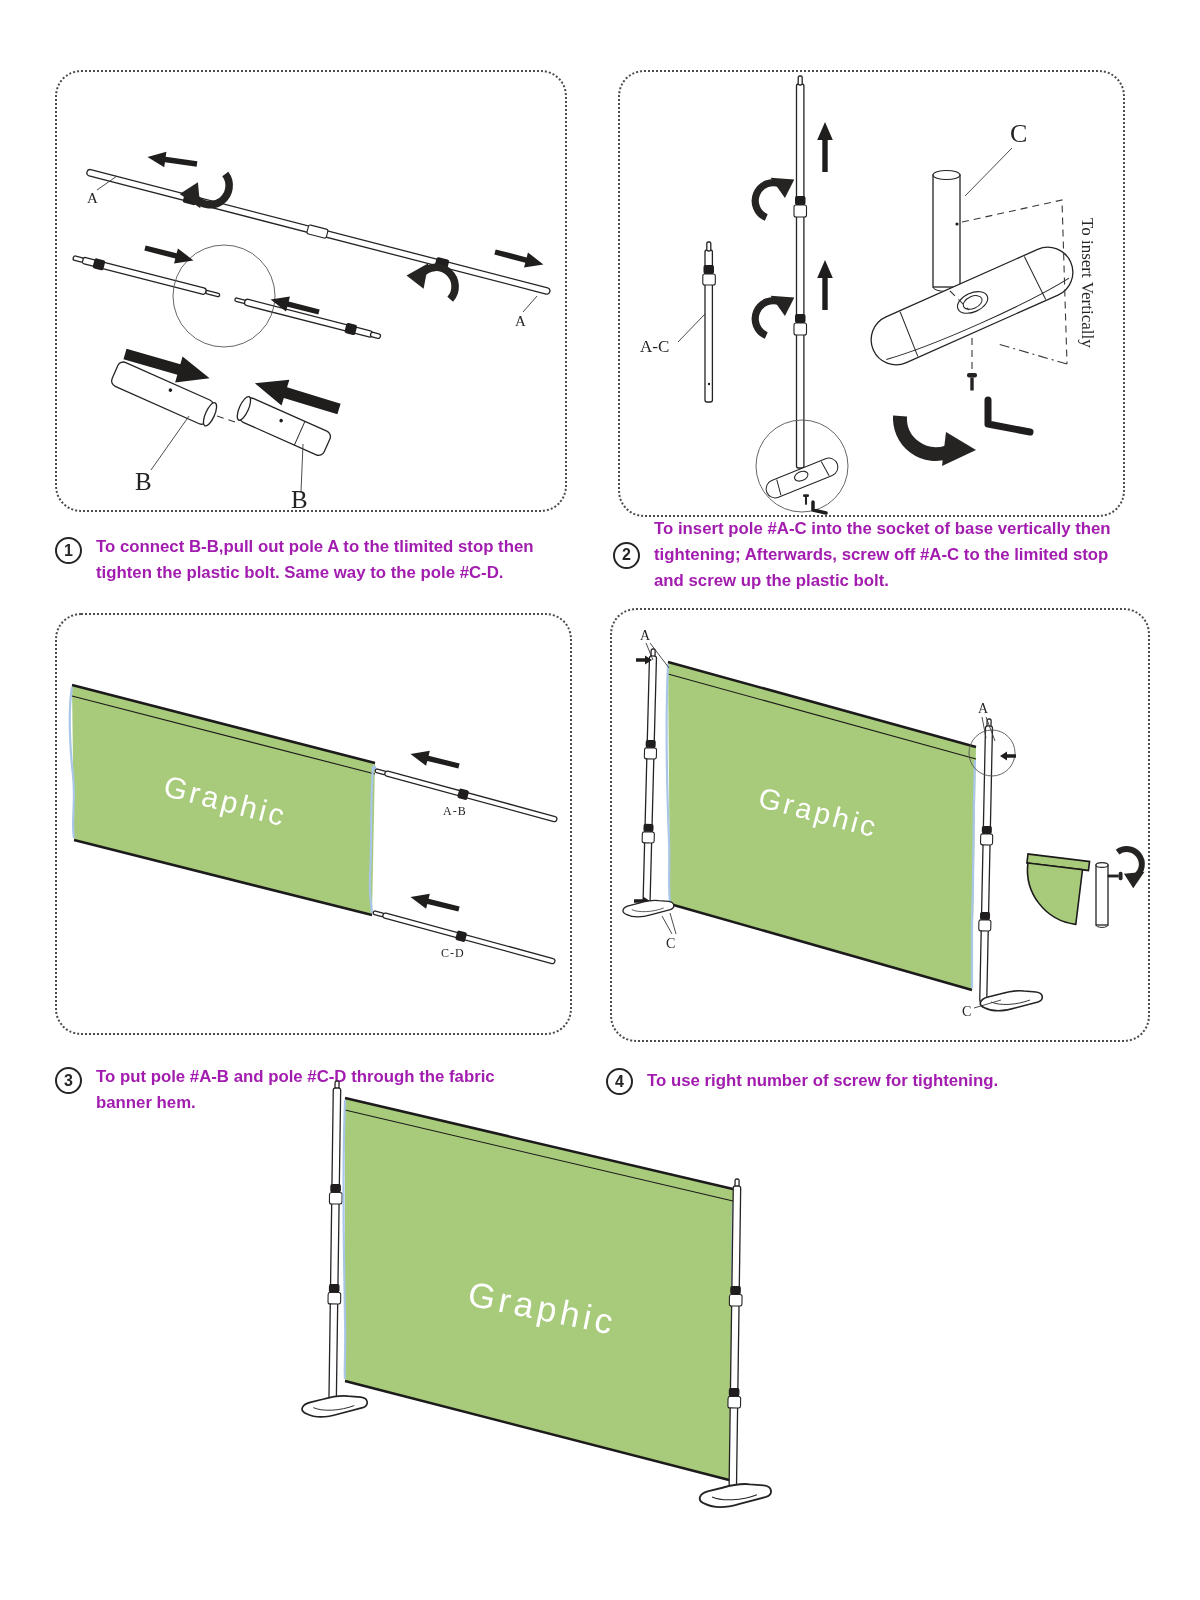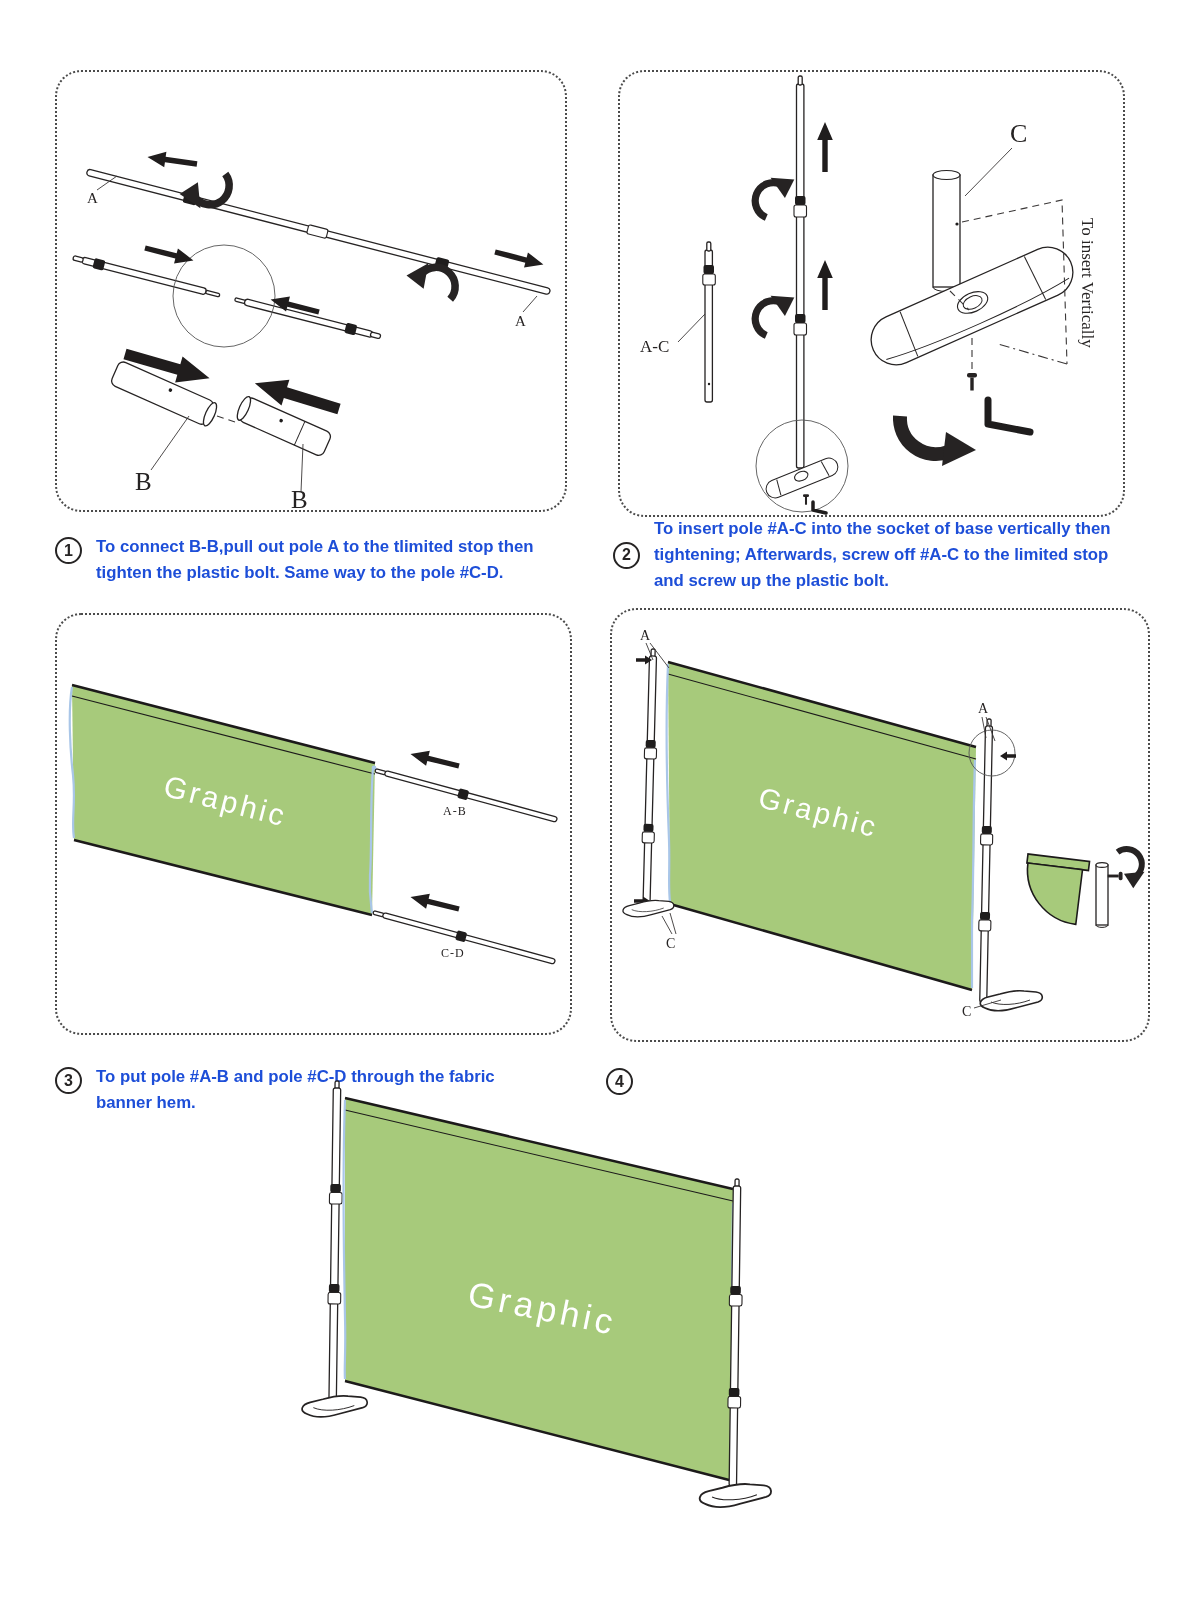--- a/index.html
+++ b/index.html
@@ -8,21 +8,21 @@
   .panel{position:absolute;border:2px dotted #4b4b4b;border-radius:26px;
          box-sizing:border-box;background:#fff}
   .panel svg{display:block;width:100%;height:100%}
   .figure{position:absolute}
   .step{position:absolute;display:flex;gap:14px;align-items:flex-start}
   .step.center{align-items:center}
   .badge{flex:0 0 auto;width:27px;height:27px;border:2.2px solid #262424;border-radius:50%;
          display:flex;align-items:center;justify-content:center;
          font-size:16px;font-weight:700;color:#262424;box-sizing:border-box;background:#fff}
   .badge.mt{margin-top:3px}
-  .steptext{margin:0;font-size:16.8px;font-weight:600;color:#1d4ed8;line-height:1.55}
+  .steptext{margin:0;font-size:16.8px;font-weight:600;color:#a21caf;line-height:1.55}
   
   .tube{fill:#fff;stroke:var(--line-dark,#262323);stroke-width:1.3}
   .collar{fill:#1f1d1d}
   .sleeve{fill:#fff;stroke:var(--line-dark,#262323);stroke-width:1.1}
   .thin{fill:none;stroke:#555;stroke-width:0.9}
   .ln{stroke:var(--line-dark,#262323);stroke-width:1;fill:none}
   .ldr{stroke:#3a3737;stroke-width:0.9;fill:none}
   .edgeA{stroke:#1c1a1a;stroke-width:2.6;fill:none}
   .edgeB{stroke:#1c1a1a;stroke-width:1.1;fill:none}
   .blue{stroke:var(--fabric-edge-blue,#a9c6e8);stroke-width:2.2;fill:none}
@@ -279,20 +279,21 @@
   </svg>
 </div>
 
 <div class="step" id="step3" style="left:55px;top:1064px;width:480px">
   <span class="badge mt">3</span>
   <p class="steptext">To put pole #A-B and pole #C-D through the fabric banner hem.</p>
 </div>
 
 <div class="step" id="step4" style="left:606px;top:1068px;width:560px">
   <span class="badge">4</span>
+  <p class="steptext">To use right number of screw for tightening.</p>
 </div>
 
 <div class="figure" style="left:300px;top:1058px;width:520px;height:540px">
   <svg viewBox="0 0 520 540">
     <g transform="translate(37,30) rotate(0.8)">
       <rect class="tube" x="-2" y="-7" width="4" height="8" rx="1.5"></rect>
       <rect class="tube" x="-3.7" y="0" width="7.4" height="320" rx="2"></rect>
       <rect class="collar" x="-5.3" y="96" width="10.6" height="8.5" rx="2"></rect>
       <rect class="sleeve" x="-6" y="104.5" width="12.6" height="11.5" rx="2"></rect>
       <rect class="collar" x="-5.3" y="196" width="10.6" height="8.5" rx="2"></rect>

